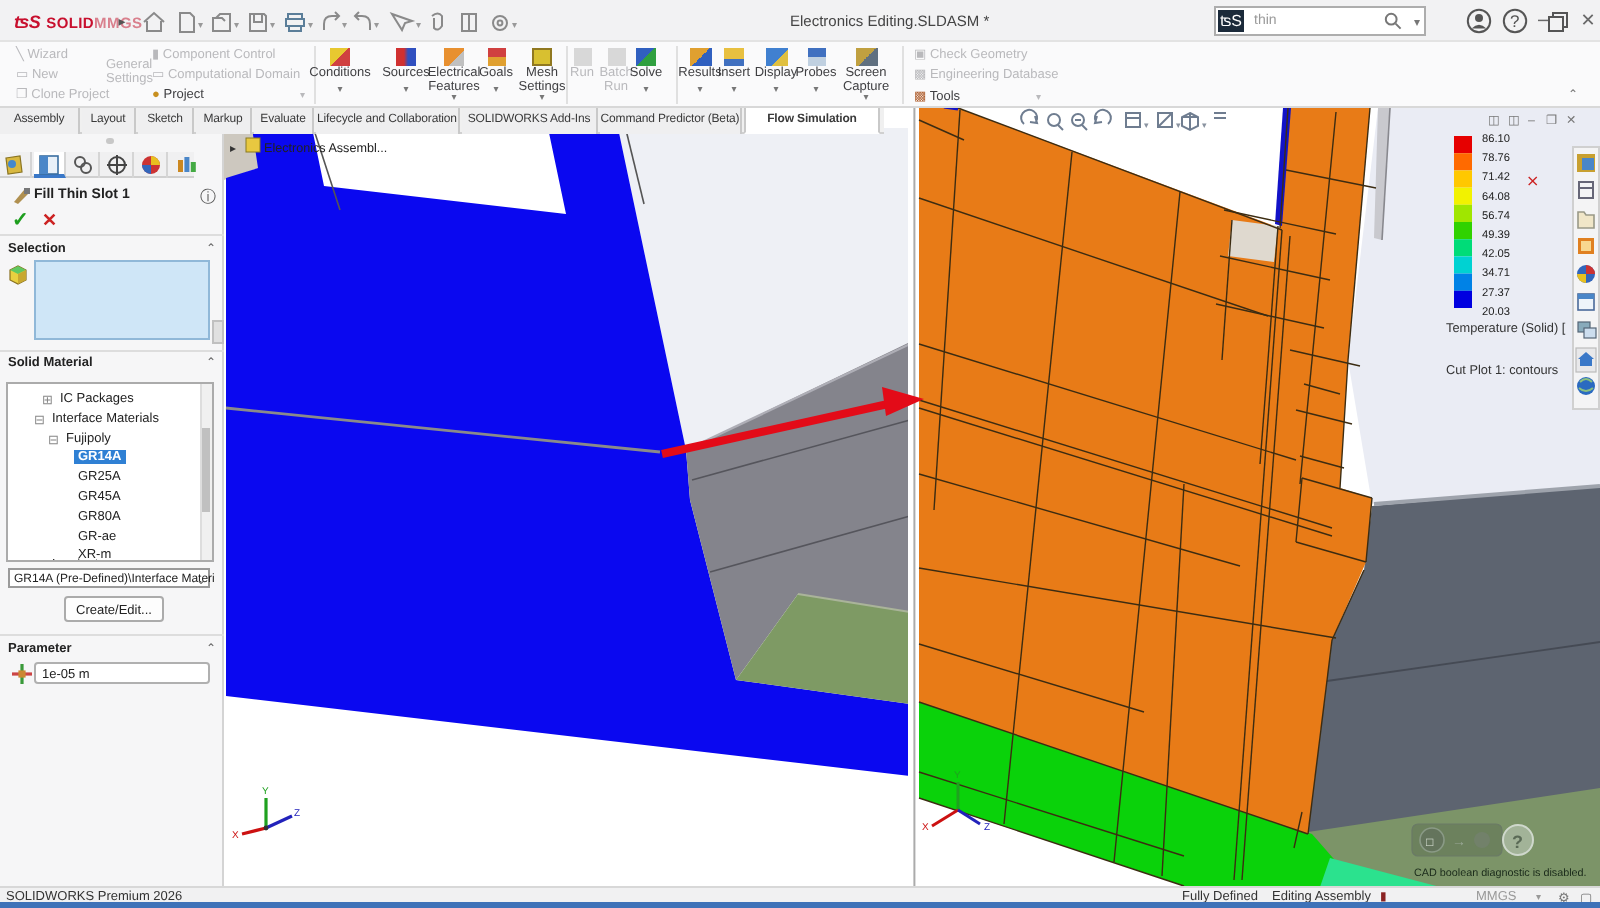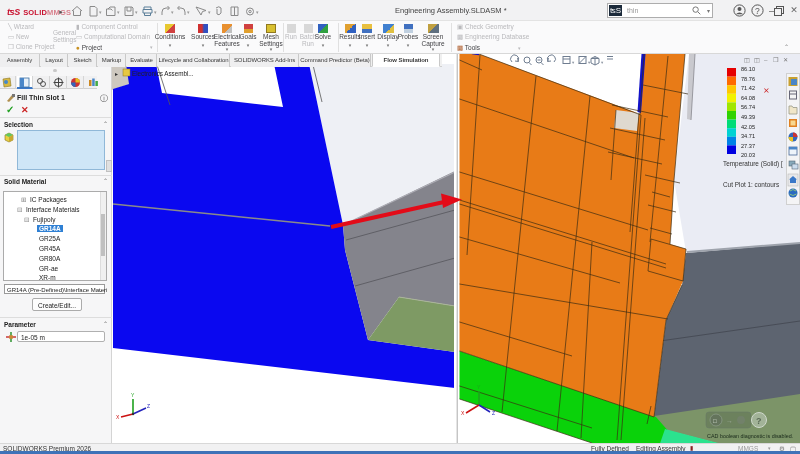--- a/index.html
+++ b/index.html
@@ -282,21 +282,21 @@
         <text x="31" y="11">▾</text>
           <text x="49" y="11">▾</text>
           <text x="67" y="11">▾</text>
           <text x="86" y="11">▾</text>
           <text x="103" y="11">▾</text>
           <text x="119" y="11">▾</text>
           <text x="140" y="11">▾</text>
           <text x="188" y="11">▾</text>
       </g>
     </svg>
-    <span id="doctitle">Engineering Assembly.SLDASM *</span>
+    <span id="doctitle">Electronics Editing.SLDASM *</span>
     <div id="searchbox">
       <span class="sicon">ʦS</span>
       <span class="stext">thin</span>
       <svg class="abs" style="right:11px;top:2px;" width="9" height="9" viewBox="0 0 9 9">
           <circle cx="3.6" cy="3.6" r="2.7" fill="none" stroke="#777" stroke-width="1"></circle>
           <line x1="5.8" y1="5.8" x2="8.3" y2="8.3" stroke="#777" stroke-width="1"></line>
         </svg>
       <span class="sarr">▾</span>
     </div>
     <svg class="abs" style="left:733px;top:4px;" width="13" height="13" viewBox="0 0 13 13">

